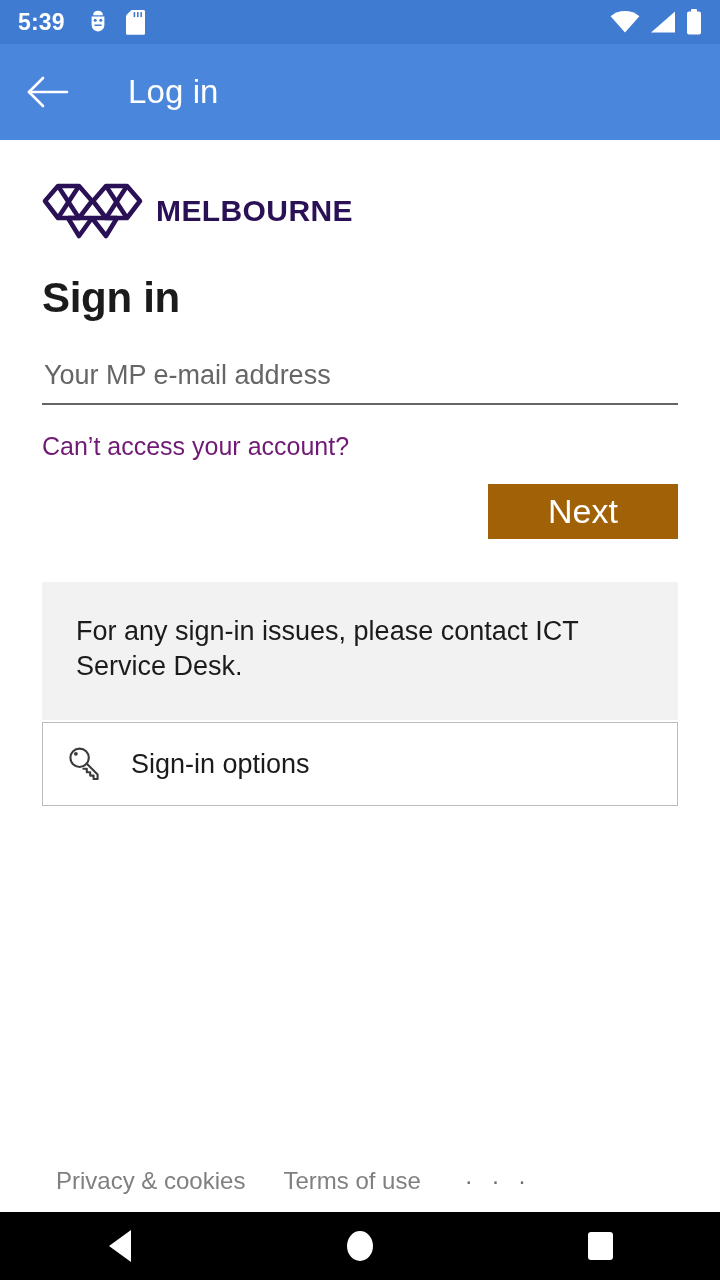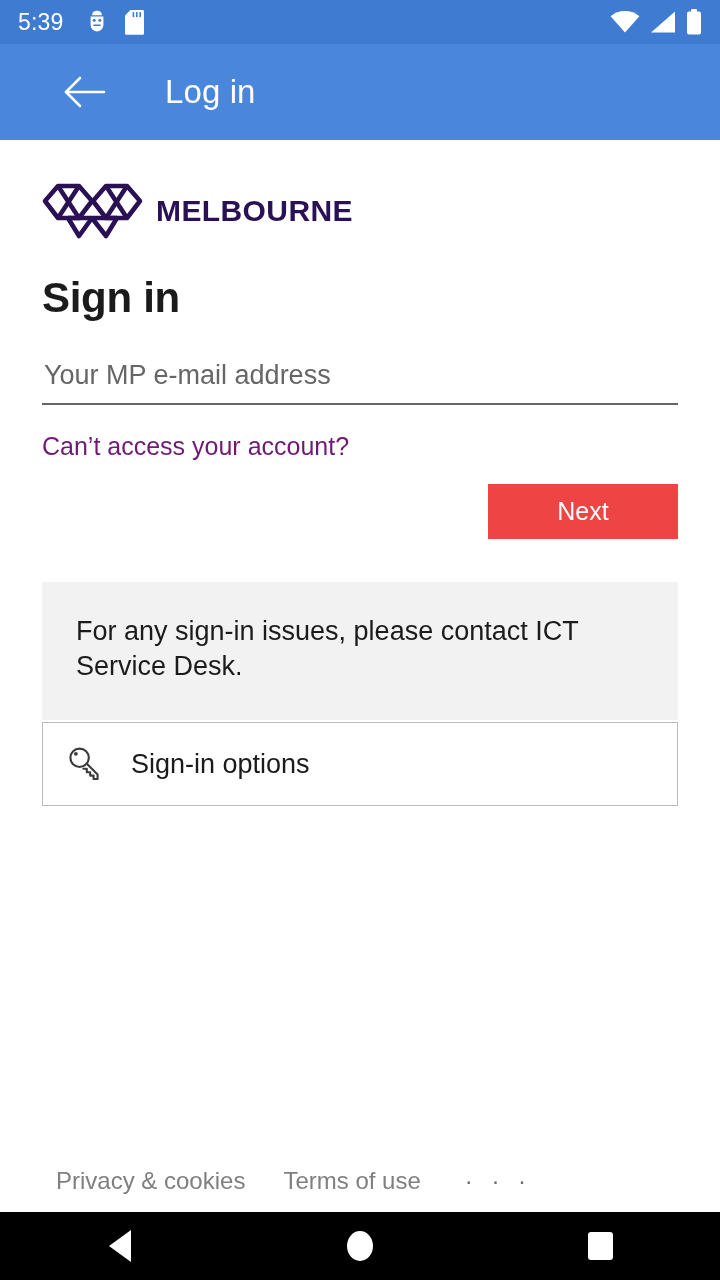--- a/index.html
+++ b/index.html
@@ -16,32 +16,32 @@
   .status-bar {
     position: absolute; top: 0; left: 0;
     width: 720px; height: 44px;
     background: #3f7bd1;
     display: flex; align-items: center;
     padding: 0 18px;
     color: #ffffff;
   }
   .status-time {
     font-size: 23px; letter-spacing: .2px; line-height: 1;
-    color: #ffffff; font-weight: 400;
+    color: #ffffff; font-weight: 700;
   }
   .status-left-icons { display: flex; align-items: center; gap: 17px; margin-left: 22px; }
   .status-right { margin-left: auto; display: flex; align-items: center; gap: 9px; }
   .icon-svg { display: block; }
 
   
   .app-bar {
     position: absolute; top: 44px; left: 0;
     width: 720px; height: 96px;
     background: #4a86db;
-    display: flex; align-items: center; padding-left: 37px;
+    display: flex; align-items: center;
   }
   .back-btn {
     width: 96px; height: 96px;
     display: flex; align-items: center; justify-content: center;
     cursor: pointer;
   }
   .app-bar-title {
     color: #ffffff;
     font-size: 33px;
     font-weight: 400;
@@ -109,24 +109,24 @@
     text-decoration: none;
     cursor: pointer;
   }
 
   .next-row {
     margin-top: 23px;
     display: flex; justify-content: flex-end;
   }
   .next-btn {
     width: 190px; height: 55px;
-    background: #ef4444;
+    background: #a16207;
     color: #ffffff;
     border: none;
-    font-size: 25px;
+    font-size: 34px;
     font-family: "Liberation Sans", sans-serif;
     cursor: pointer;
   }
 
   .info-box {
     margin-top: 43px;
     width: 636px;
     background: #f2f2f2;
     padding: 32px 34px 36px 34px;
   }

